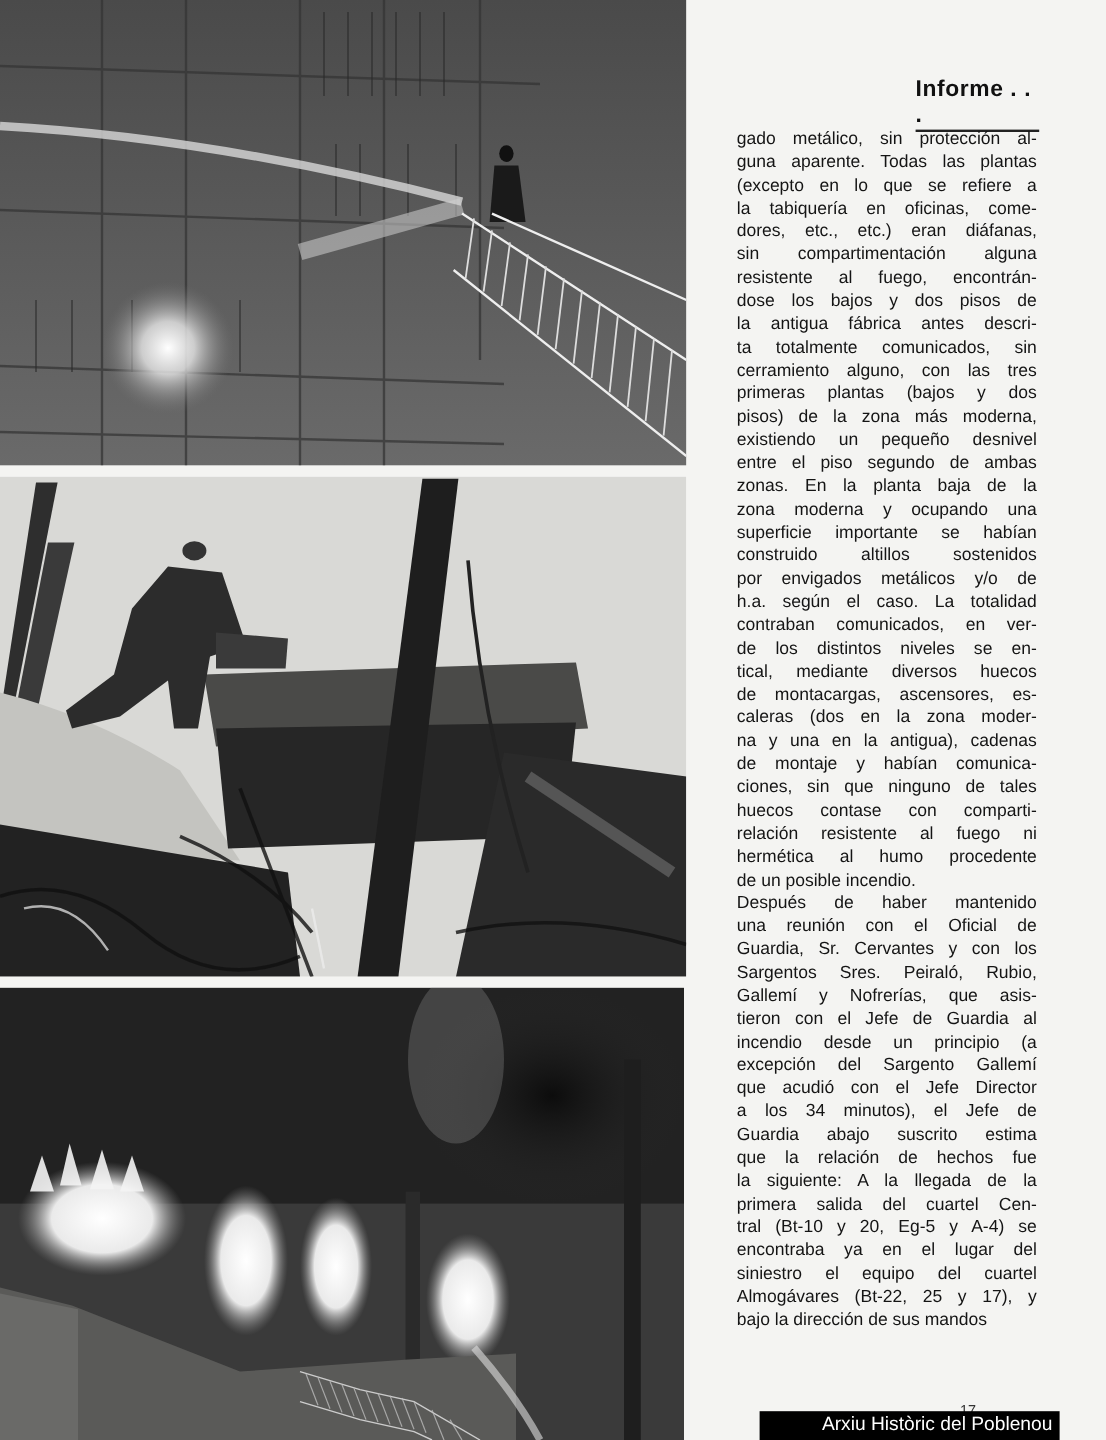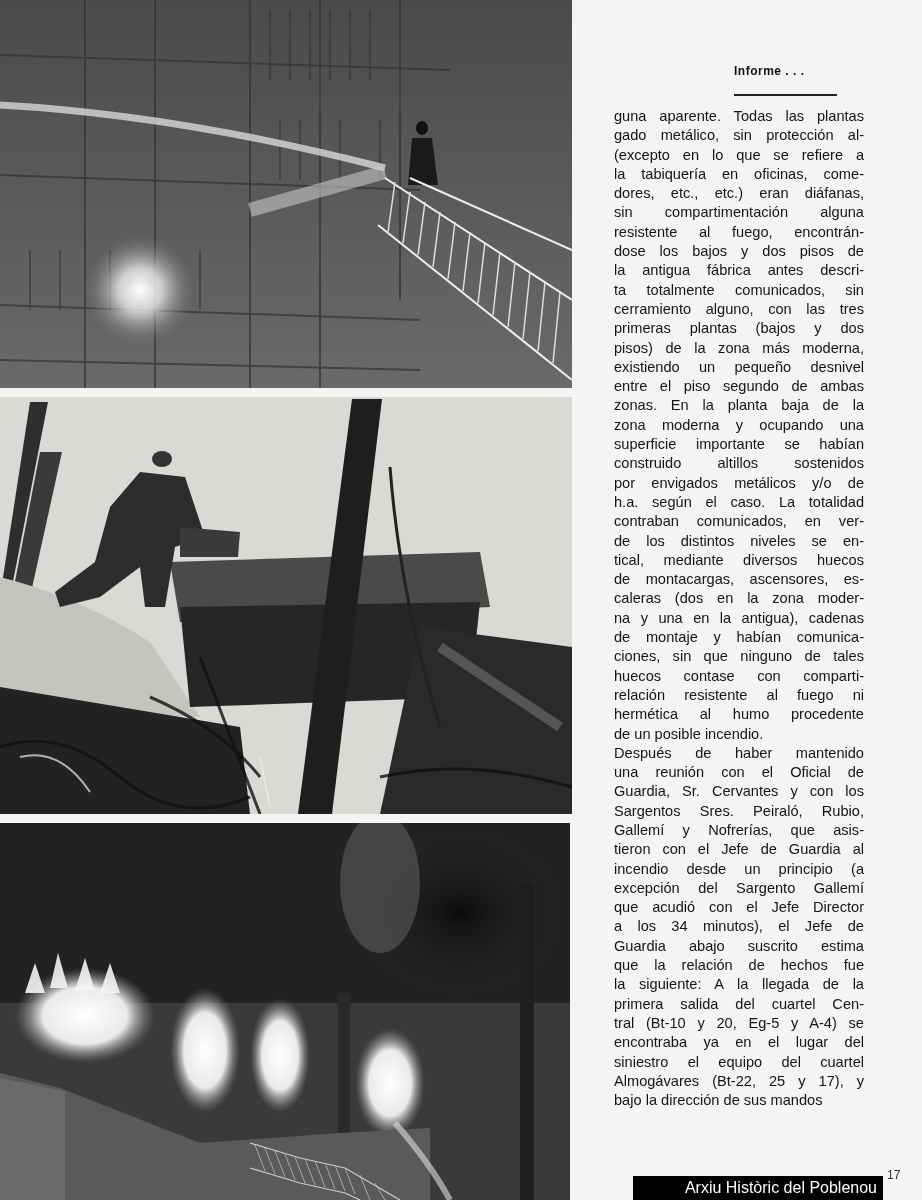--- a/index.html
+++ b/index.html
@@ -10,34 +10,34 @@
   }
   .photo {
     position: absolute; left: 0; overflow: hidden;
   }
   .photo svg { display: block; width: 100%; height: 100%; }
   #photo1 { top: 0; width: 572px; height: 388px; }
   #photo2 { top: 397px; width: 572px; height: 417px; }
   #photo3 { top: 823px; width: 570px; height: 377px; }
 
   .header {
-    position: absolute; left: 734px; top: 64px;
-    font-weight: bold; font-size: 12px; letter-spacing: 0.5px; color: #111;
-    border-bottom: 2px solid #222; padding-bottom: 16px; width: 103px;
+    position: absolute; left: 763px; top: 64px;
+    font-weight: bold; font-size: 19px; letter-spacing: 0.5px; color: #111;
+    border-bottom: 2px solid #222; padding-bottom: 0; width: 103px;
   }
   .column {
     position: absolute; left: 614px; top: 107px; width: 250px;
     font-size: 14.6px; line-height: 19.3px; color: #141414;
   }
   .column p { margin: 0; }
   .column .line { display: block; text-align: justify; text-align-last: justify; white-space: nowrap; }
   .column .line.last { text-align-last: left; }
   .column .para2 { }
   .pageno {
-    position: absolute; left: 887px; top: 1168px; font-size: 12px; color: #333;
+    position: absolute; left: 800px; top: 1168px; font-size: 12px; color: #333;
   }
   .watermark {
     position: absolute; left: 633px; top: 1176px; width: 250px; height: 24px;
     background: #000; color: #fff; font-size: 16px; line-height: 24px;
     text-align: right; padding-right: 6px; box-sizing: border-box;
   }
 </style>
 </head>
 <body>
 
@@ -207,22 +207,22 @@
     </g>
 
     <path d="M395,300 Q430,340 450,377" stroke="#ddd" stroke-width="6" fill="none" opacity="0.6"></path>
   </svg>
 </div>
 
 <div class="header">Informe . . .</div>
 
 <div class="column">
   <p id="para1">
+      <span class="line">gado metálico, sin protección al-</span>
       <span class="line">guna aparente. Todas las plantas</span>
-      <span class="line">gado metálico, sin protección al-</span>
       <span class="line">(excepto en lo que se refiere a</span>
       <span class="line">la tabiquería en oficinas, come-</span>
       <span class="line">dores, etc., etc.) eran diáfanas,</span>
       <span class="line">sin compartimentación alguna</span>
       <span class="line">resistente al fuego, encontrán-</span>
       <span class="line">dose los bajos y dos pisos de</span>
       <span class="line">la antigua fábrica antes descri-</span>
       <span class="line">ta totalmente comunicados, sin</span>
       <span class="line">cerramiento alguno, con las tres</span>
       <span class="line">primeras plantas (bajos y dos</span>

